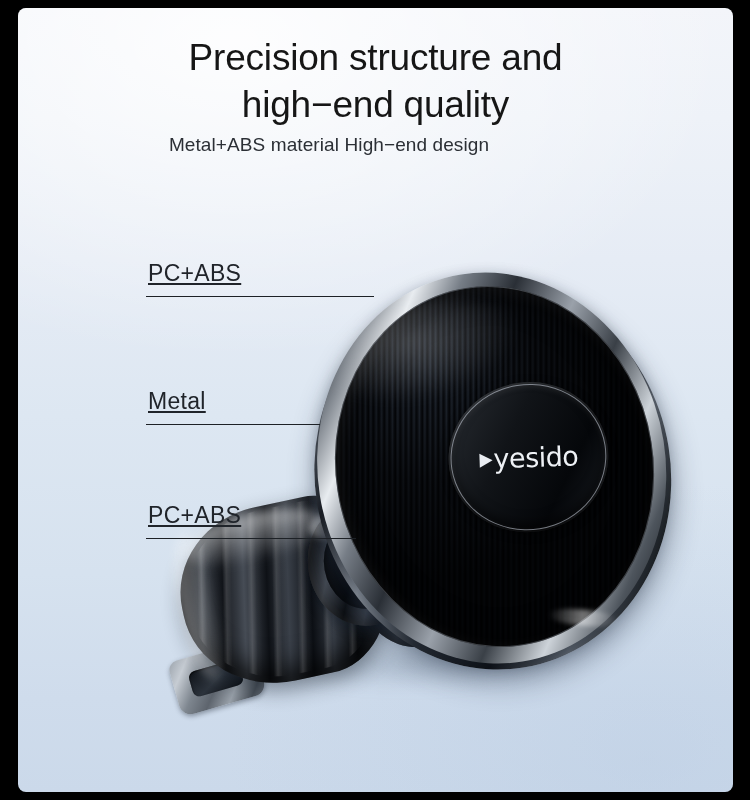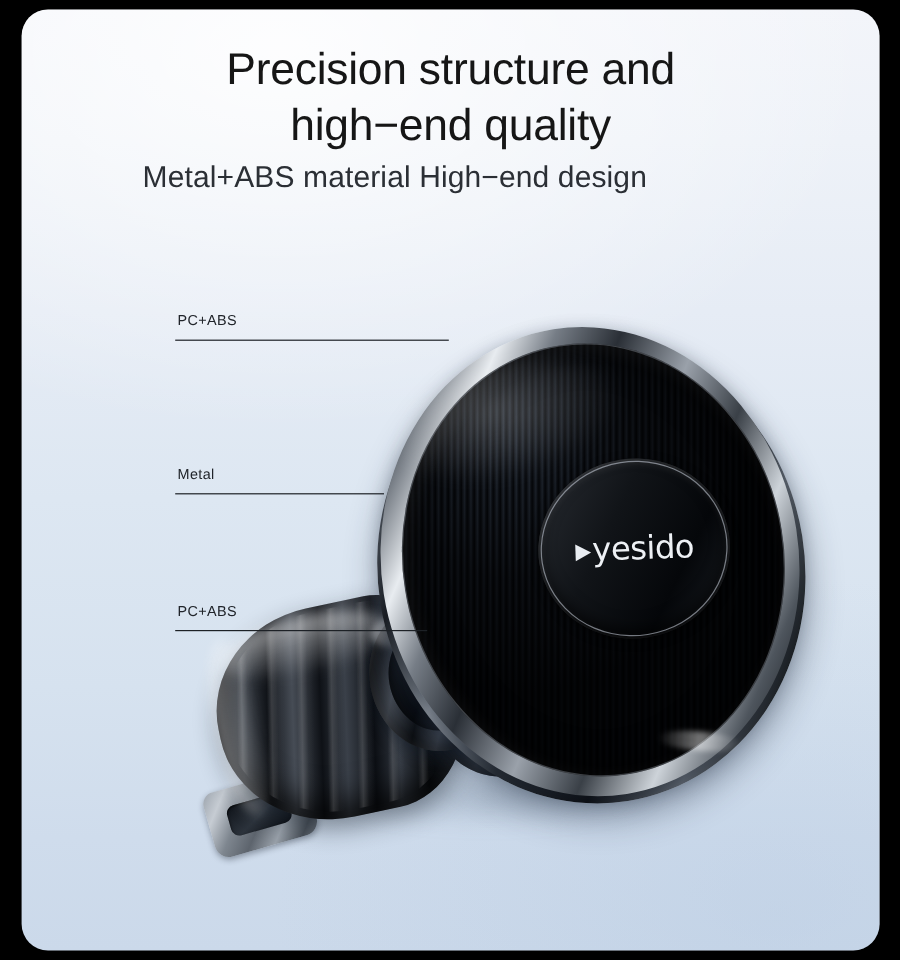--- a/index.html
+++ b/index.html
@@ -23,21 +23,21 @@
     background: #000000;
   }
 
   
   #card {
     position: absolute;
     left: 18px;
     top: 8px;
     width: 715px;
     height: 784px;
-    border-radius: 22px;
+    border-radius: 8px;
     overflow: hidden;
     background: linear-gradient(180deg,
         #f3f5fa 0%,
         #eef2f8 14%,
         #e6ecf5 32%,
         #dde7f2 52%,
         #d6e2ef 72%,
         #cfdcec 88%,
         #cbd9ea 100%);
   }
@@ -66,38 +66,39 @@
     font-weight: 400;
     z-index: 6;
     white-space: pre-line;
   }
   .subtitle {
     position: absolute;
     left: 0;
     top: 126px;
     width: 622px;
     text-align: center;
-    font-size: 25px;
+    font-size: 19px;
     letter-spacing: 0.1px;
     color: #2b2f35;
     font-weight: 400;
     z-index: 6;
   }
 
   
   .callout {
     position: absolute;
     z-index: 7;
   }
   .callout .c-label {
-    font-size: 12px;
+    font-size: 23px;
     color: #20242a;
     letter-spacing: 0.3px;
     white-space: nowrap;
     padding-left: 2px;
+    text-decoration: underline;
   }
   .callout .c-rule {
     height: 1px;
     background: #1d2126;
     margin-top: 9px;
   }
 
   
   #product {
     position: absolute;

